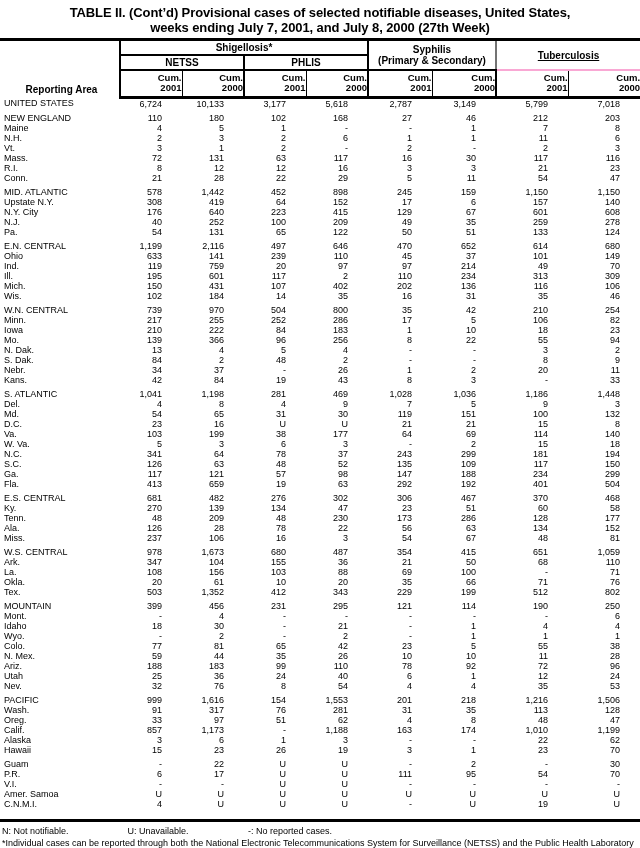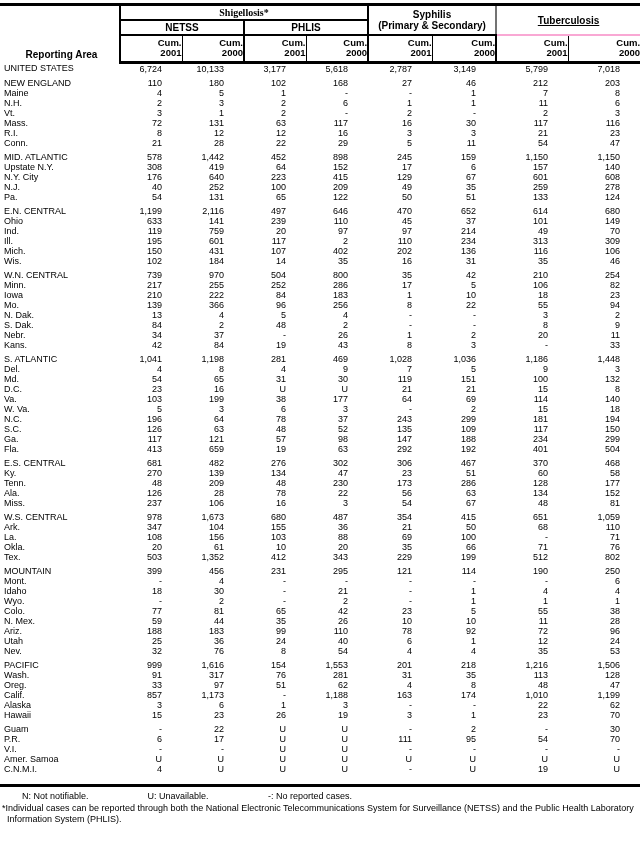--- a/index.html
+++ b/index.html
@@ -7,44 +7,48 @@
   .page{width:640px;position:relative;}
   .title{ text-align:center; font-weight:bold; font-size:13px; line-height:15px; padding-top:5px; letter-spacing:-0.1px;}
   table{border-collapse:collapse; table-layout:fixed; width:640px; margin-top:3px; border-top:3px solid #000;}
   col.col-area{width:120px;}
   col.col-s{width:62px;}
   col.col-y{width:64px;}
   col.col-t{width:72px;}
   th{font-weight:bold; padding:0; vertical-align:middle;}
   .th-area{ text-align:center; vertical-align:bottom; padding:0 0 3px 4px; font-size:10px; border-right:2px solid #000;}
   .th-group{ font-size:10px; line-height:11px; padding:1px 0 1px 0; text-align:center;}
-  .th-shig{ border-bottom:2px solid #000; border-right:2px solid #000;font-family:Liberation Serif, serif;}
+  .th-shig{ border-bottom:2px solid #000; border-right:2px solid #000;}
   .th-netss{ border-bottom:2px solid #000; border-right:2px solid #000;}
   .th-phlis{ border-bottom:2px solid #000; border-right:2px solid #000;}
   .th-syph{ border-bottom:2px solid #000; border-right:2px solid #737373;margin-top:14px;}
   .th-tb{ border-bottom:2px solid #f9a8d4;text-decoration:underline;}
   .th-cum{ font-size:9.5px; line-height:10px; text-align:right; padding:2px 0 3px 0; border-right:1px solid #000; border-bottom:3px solid #000;}
   .th-cum.g2{ border-right-width:2px;}
   .th-cum.last{ border-right:none;}
   td{ font-size:9px; line-height:10px; padding:0; white-space:nowrap; overflow:visible;}
   td.area{ text-align:left; padding-left:4px;}
   td.num{ text-align:right; padding-right:20px; }
   tr.gap td{ padding-top:4px;}
   tbody tr.last td{ border-bottom:3px solid #000; padding-bottom:10px;}
   .legend{ font-size:9px; line-height:10px; padding:4px 0 0 2px;}
   .legend .leg{ display:inline-block;}
-  .legend .w1{ width:123px;margin-left:20px;}
+  .legend .w1{ width:123px;}
   .legend .w2{ width:118px;}
   .footnote{ font-size:9px; line-height:10.5px; padding:2px 2px 0 7px; text-indent:-5px;}
 </style>
 </head>
 <body>
 
 <div class="page">
 
+  <div class="title">
+    <div>TABLE II. (Cont’d) Provisional cases of selected notifiable diseases, United States,</div>
+    <div>weeks ending July 7, 2001, and July 8, 2000 (27th Week)</div>
+  </div>
 
   <table>
     <colgroup>
       <col class="col-area">
       <col class="col-s">
         <col class="col-s">
         <col class="col-s">
         <col class="col-s">
       <col class="col-y">
         <col class="col-y">
@@ -459,21 +463,21 @@
           <td class="num">3</td>
           <td class="num">6</td>
           <td class="num">3</td>
           <td class="num">-</td>
           <td class="num">2</td>
           <td class="num">15</td>
           <td class="num">18</td>
         </tr>
         <tr>
           <td class="area">N.C.</td>
-          <td class="num">196</td>
+          <td class="num">341</td>
           <td class="num">64</td>
           <td class="num">78</td>
           <td class="num">37</td>
           <td class="num">243</td>
           <td class="num">299</td>
           <td class="num">181</td>
           <td class="num">194</td>
         </tr>
         <tr>
           <td class="area">S.C.</td>

